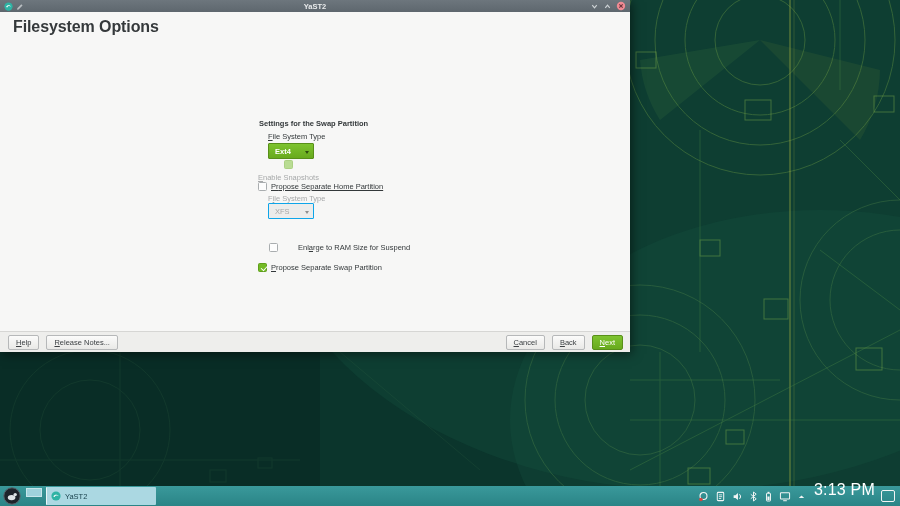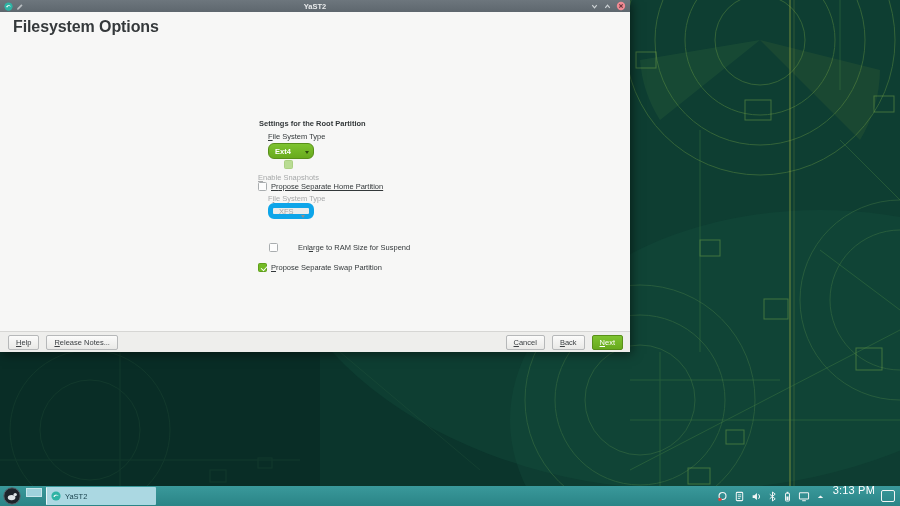--- a/index.html
+++ b/index.html
@@ -23,45 +23,45 @@
   .dim { color:#a7a9aa; }
   .row { display:flex; align-items:center; gap:4px; }
   u { text-decoration:underline; text-underline-offset:1px; }
 
   .cb { width:9px; height:9px; border:1px solid #a9adaf; background:#fdfdfd; border-radius:1.5px; flex:0 0 auto; position:relative; }
   .cb.checked { background:#73ba25; border-color:#5f9f1b; }
   .cb.checked::after { content:""; position:absolute; left:1.5px; top:1.5px; width:4.5px; height:2.5px;
       border-left:1.3px solid #fff; border-bottom:1.3px solid #fff; transform:rotate(-48deg); }
   .cb.discheck { background:#b9dc93; border-color:#abd083; }
 
-  .combo { position:absolute; width:46px; height:16px; border-radius:6px; font-size:7.5px; display:flex; align-items:center; padding-left:6px; }
+  .combo { position:absolute; width:46px; height:16px; border-radius:1px; font-size:7.5px; display:flex; align-items:center; padding-left:6px; }
   .combo .arrow { position:absolute; right:4px; top:6.5px; width:0; height:0; border-left:2.8px solid transparent; border-right:2.8px solid transparent; }
   .combo.green { background:linear-gradient(#7dc32f,#68aa1d); border:1px solid #588f19; color:#fff; font-weight:700; }
   .combo.green .arrow { border-top:3.6px solid #2e4d0d; }
-  .combo.disabled { background:#ececeb; border:5px solid #0ea5e9; color:#a7a7a7; }
+  .combo.disabled { background:#ececeb; border:1px solid #0ea5e9; color:#a7a7a7; }
   .combo.disabled .arrow { border-top:3.6px solid #8f8f8f; }
 
   #buttonbar { position:absolute; left:0; right:0; bottom:0; height:21px; background:#eeeeec; border-top:1px solid #d6d6d4; }
   .bb-left { position:absolute; left:8px; top:3px; display:flex; gap:7px; }
   .bb-right { position:absolute; right:7px; top:3px; display:flex; gap:7px; }
   .btn { height:15px; padding:0 7px; font-size:7.5px; color:#3c4043; background:linear-gradient(#fbfbfa,#e9e9e7);
          border:1px solid #b6b8b9; border-radius:2px; display:inline-flex; align-items:center; font-family:inherit; }
   .btn.green { background:linear-gradient(#7dc32f,#68aa1d); border-color:#588f19; color:#fff; }
 
   
   #taskbar { position:absolute; left:0; bottom:0; width:900px; height:20px;
              background:linear-gradient(#3a999b,#2a8486); display:flex; align-items:center; padding:0 3px; }
   #menu-btn { width:18px; height:18px; flex:0 0 auto; border:none; background:transparent; padding:0; }
   #pager { width:16px; height:9px; background:#9ed2dc; border:1px solid #c6e6eb; align-self:flex-start; margin:2px 0 0 5px; }
   #task-btn { width:110px; height:18px; margin-left:4px; background:#abd8e2; border:none; border-left:1px solid #e9f6f8;
               border-radius:1px; display:flex; align-items:center; gap:4px; padding:0 4px; font-family:inherit; }
   #task-btn .tlabel { font-size:7.5px; color:#173f4b; }
   #tray { margin-left:auto; display:flex; align-items:center; gap:6px; }
   #tray svg { display:block; }
-  #clock { font-size:11px; color:#ffffff; margin:0 6px 12px 8px; letter-spacing:.2px; font-weight:500; }
+  #clock { font-size:16px; color:#ffffff; margin:0 6px 12px 8px; letter-spacing:.2px; font-weight:500; }
   #show-desktop { width:14px; height:12px; border:1.5px solid #f2f5f5; border-radius:2px; margin-right:2px; background:transparent; }
 </style>
 </head>
 <body>
 
 <div id="screen">
 
   <svg id="wallpaper" width="900" height="506" viewBox="0 0 900 506">
     <rect x="0" y="0" width="900" height="506" fill="#0b352c"></rect>
     <ellipse cx="690" cy="180" rx="430" ry="310" fill="#14503e" opacity="0.35"></ellipse>
@@ -140,21 +140,21 @@
         <svg width="10" height="10" viewBox="0 0 12 12">
           <circle cx="6" cy="6" r="5" fill="#ef8a93"></circle>
           <path d="M4 4 L8 8 M8 4 L4 8" stroke="#6b333b" stroke-width="1.3"></path>
         </svg>
       </div>
     </div>
 
     <div id="content">
       <div id="heading">Filesystem Options</div>
 
-      <div class="frm bold" style="left:259px; top:107px;">Settings for the Root Partition</div>
+      <div class="frm bold" style="left:259px; top:107px;">Settings for the Swap Partition</div>
 
       <div class="frm" style="left:268px; top:120px;"><u>F</u>ile System Type</div>
 
       <div class="combo green frm" style="left:268px; top:131px;">
         <span>Ext4</span>
         <span class="arrow"></span>
       </div>
 
       <div class="frm row" style="left:258px; top:148px;flex-direction:column;">
         <span class="cb discheck"></span>

